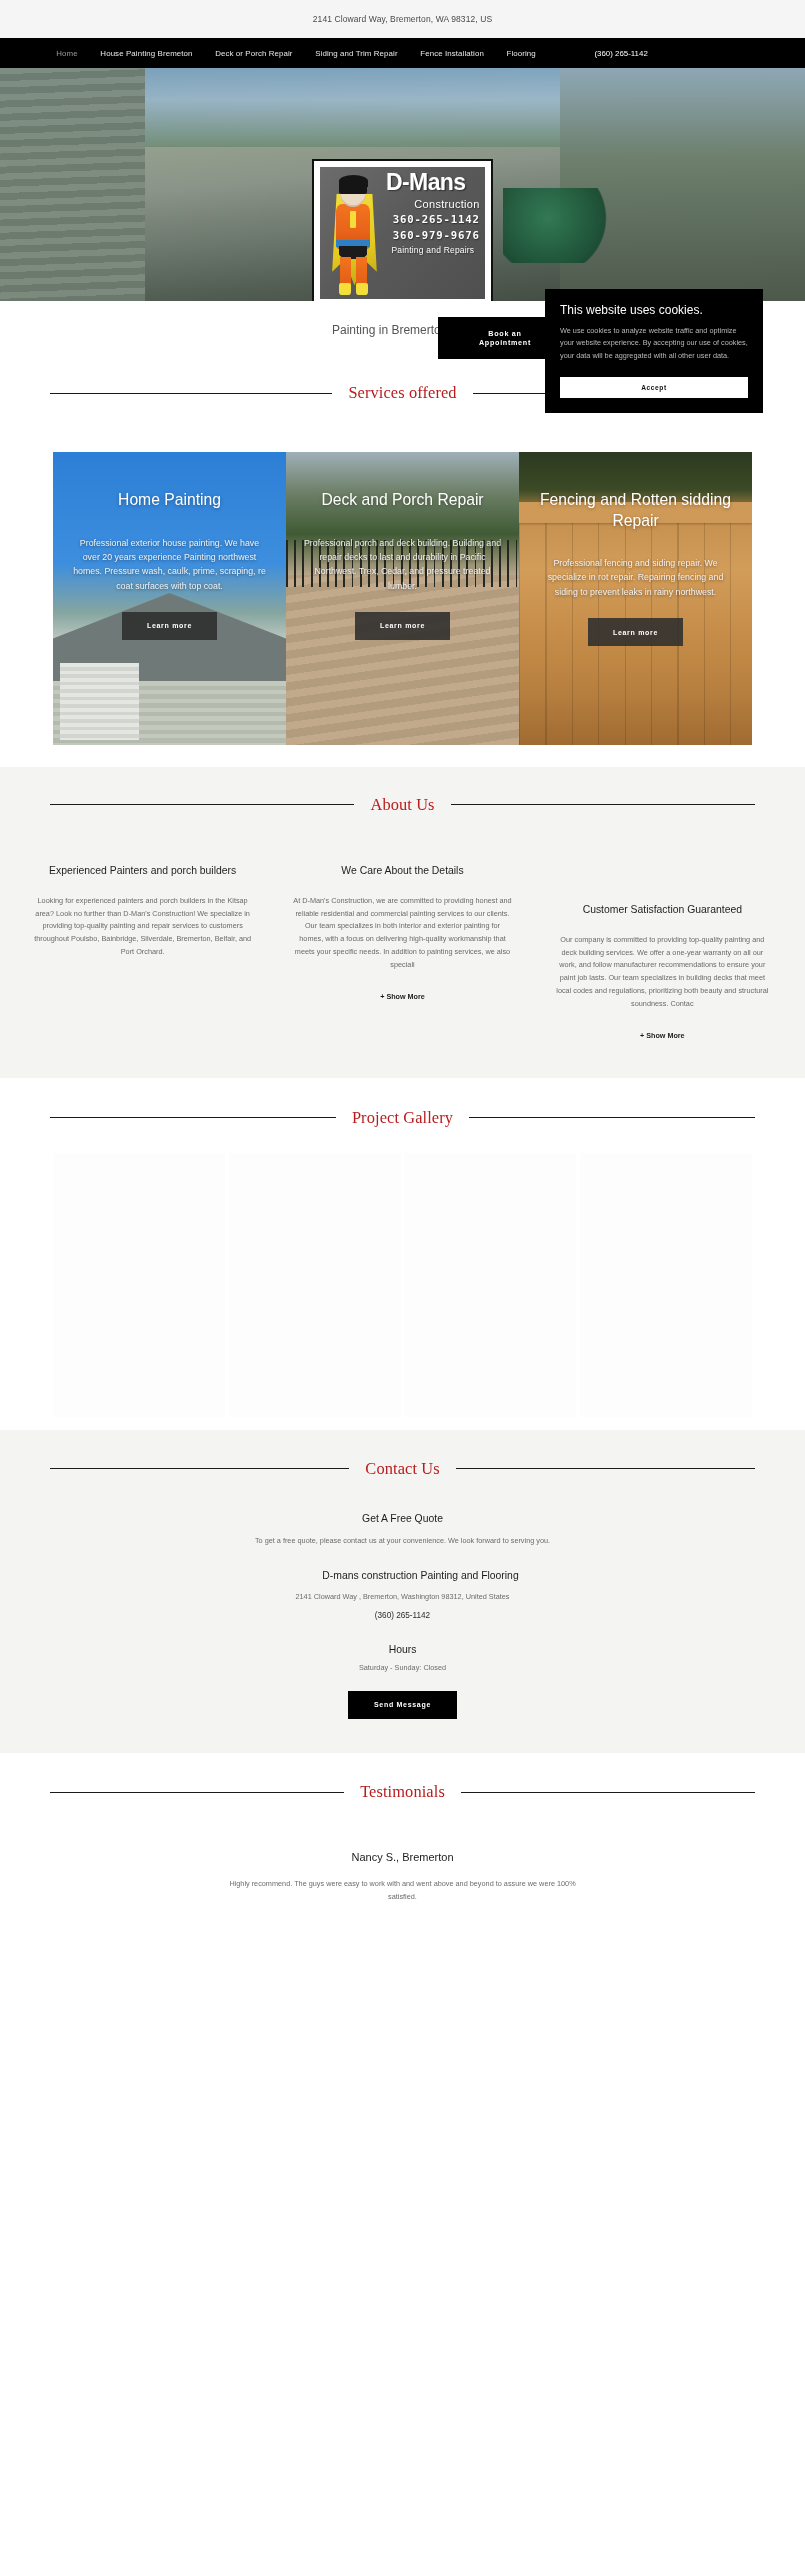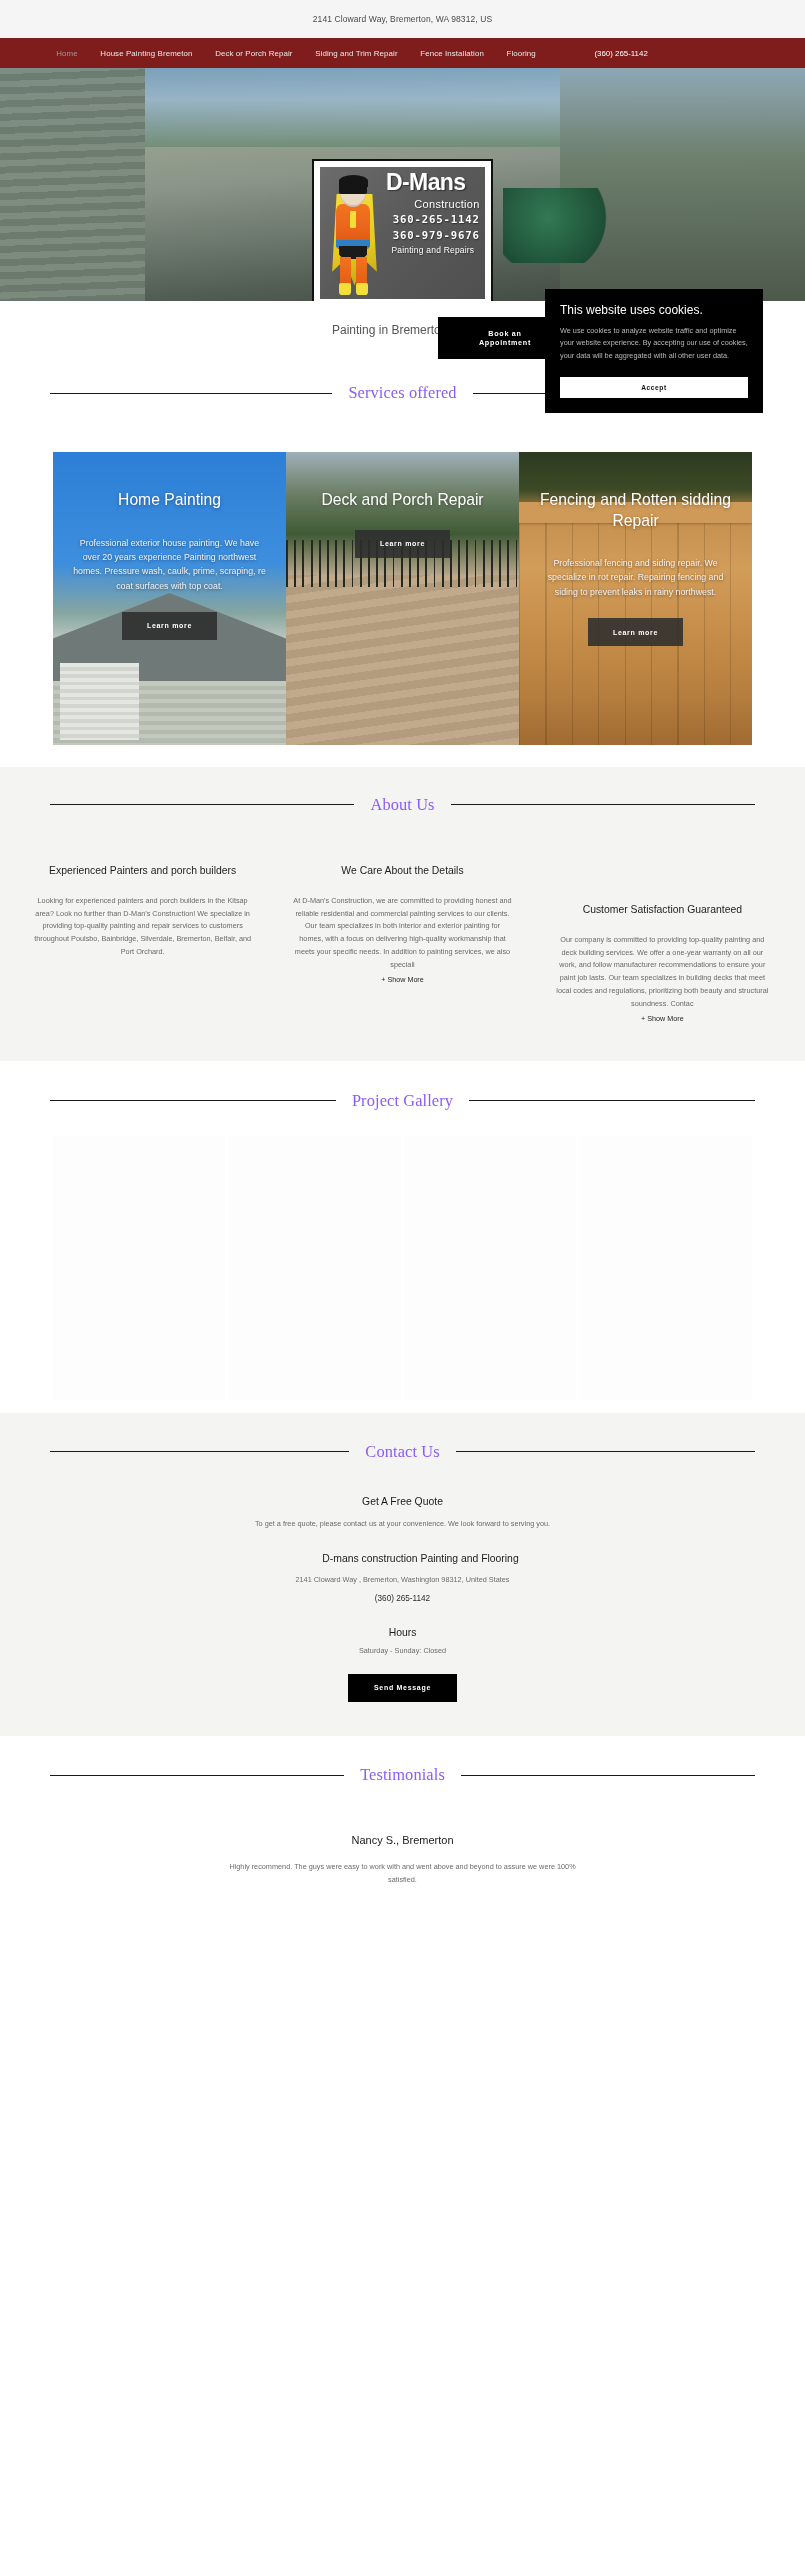--- a/index.html
+++ b/index.html
@@ -19,21 +19,21 @@
     align-items: center;
     justify-content: center;
     font-size: 8.5px;
     color: #4a4a4a;
     letter-spacing: 0.1px;
   }
 
   
   .nav {
     height: 30px;
-    background: #7f1d1d;
+    background: #000000;
     display: flex;
     align-items: center;
     padding-left: 45px;
     gap: 0px;
   }
   .nav-item {
     color: #e8e8e8;
     font-size: 7.9px;
     padding: 0 11.3px;
     white-space: nowrap;
@@ -211,21 +211,21 @@
   }
 
   
   .sec-head {
     display:flex; align-items:center; justify-content:center;
     gap: 16.4px; padding: 0 50px;
   }
   .sec-head .rule { flex:1; height:0.6px; background:#1a1a1a; }
   .sec-head h2 {
     font-family:"Liberation Serif", serif;
-    font-weight:400; font-size:16.4px; color:#8b5cf6; white-space:nowrap;
+    font-weight:400; font-size:16.4px; color:#b91c1c; white-space:nowrap;
     letter-spacing: 0.1px;
   }
 
   
   .services { background:#fff; padding: 25px 0 0 0; }
   .cards {
     display:flex; gap: 0;
     margin: 21.4px 53px 0 53px;
     height: 321px;
   }
@@ -306,22 +306,23 @@
   .about-col.c2 { padding-top: 0; }
   .about-col.c3 { padding-top: 39px; }
   .about-h3 {
     font-size:10.4px; font-weight:400; color:#1d1d1d; line-height:1.42;
     margin-bottom: 16.4px;
   }
   .about-p {
     font-size:7.3px; line-height:1.75; color:#6a6a6a;
   }
   .show-more {
-    margin-top: 3px; font-size:7.2px; color:#1d1d1d; cursor:pointer;
+    margin-top: 20px; font-size:7.2px; color:#1d1d1d; cursor:pointer;
     display:block;
+    font-weight:bold;
   }
 
   
   .gallery { background:#fff; padding: 30px 0 0 0; height: 352px; }
   .gallery-grid {
     margin: 25px 53px 0 53px; height: 264px;
     display:grid; grid-template-columns: repeat(4,1fr); gap: 3.8px;
   }
   .gal-cell { background:#fdfdfd; }
 
@@ -435,20 +436,21 @@
       </div>
     </div>
 
     <div class="card card2">
       <div class="card-bg">
           <div class="deck"></div>
           <div class="rail"></div>
         </div>
       <div class="card-inner">
         <div class="card-title">Deck and Porch Repair</div>
+        <div class="card-desc">Professional porch and deck building. Building and repair decks to last and durability in Pacific Northwest. Trex, Cedar, and pressure treated lumber.</div>
         <button class="btn-learn">Learn more</button>
       </div>
     </div>
 
     <div class="card card3">
       <div class="card-bg">
           <div class="planks"></div>
           <div class="toprail"></div>
         </div>
       <div class="card-inner">

